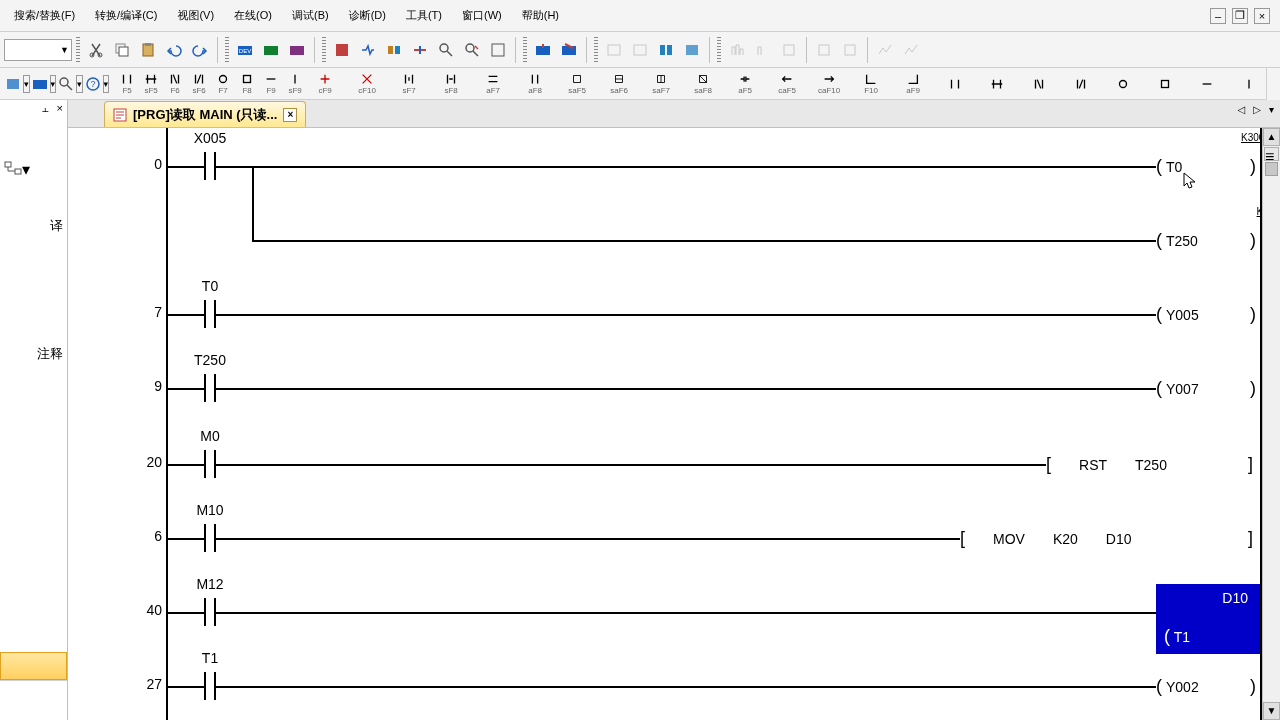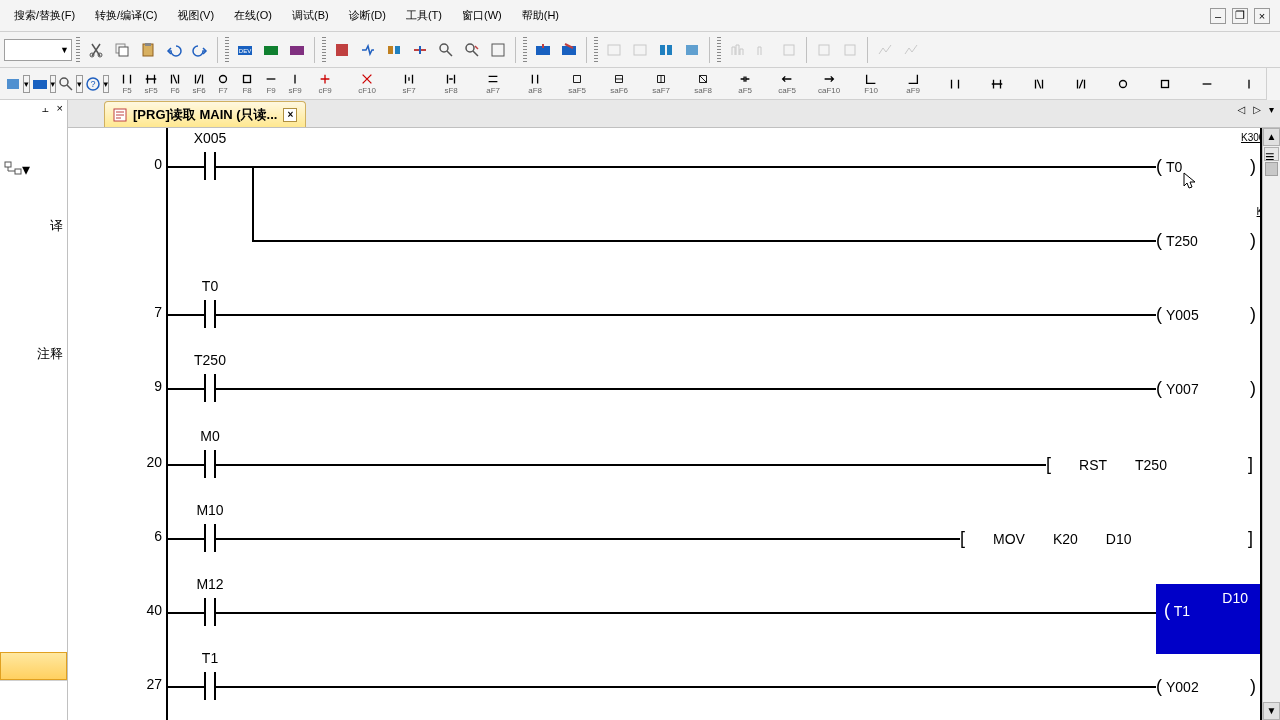--- a/index.html
+++ b/index.html
@@ -57,21 +57,21 @@
 .contact .lbl { position: absolute; top: -22px; left: -14px; width: 52px; text-align: center; font-size: 14px; }
 .coil { position: absolute; top: 18px; font-size: 14px; display: flex; align-items: center; }
 .coil .paren { font-size: 18px; }
 .coil .name { margin: 0 4px; }
 .coil .k { position: absolute; top: -24px; right: 8px; font-size: 10px; text-decoration: underline; }
 .instr { position: absolute; top: 18px; font-size: 14px; display: flex; align-items: center; gap: 28px; }
 .instr .br { font-size: 18px; }
 .vline { position: absolute; width: 2px; background: #000; }
 .sel-box { position: absolute; background: #0000c8; color: #fff; border: 2px solid #0000c8; }
 .sel-box .k { position: absolute; top: 4px; right: 10px; font-size: 14px; }
-.sel-box .coil-in { position: absolute; left: 6px; top: 14px; font-size: 14px; }
+.sel-box .coil-in { position: absolute; left: 6px; top: 40px; font-size: 14px; }
 .sel-box .coil-in .paren { font-size: 18px; color: #fff; }
 
 .vscroll { width: 18px; background: #f0f0f0; border-left: 1px solid #c0c0c0; position: relative; }
 .vscroll .arr { height: 18px; background: #e0e0e0; border: 1px solid #b0b0b0; text-align: center; font-size: 10px; line-height: 16px; cursor: pointer; }
 .vscroll .thumb { position: absolute; top: 34px; left: 2px; right: 2px; height: 14px; background: #c8c8c8; border: 1px solid #a0a0a0; }
 .vscroll .bottom { position: absolute; bottom: 0; left: 0; right: 0; }
 
 .cursor-arrow { position: absolute; width: 14px; height: 18px; pointer-events: none; }
 
 </style>

